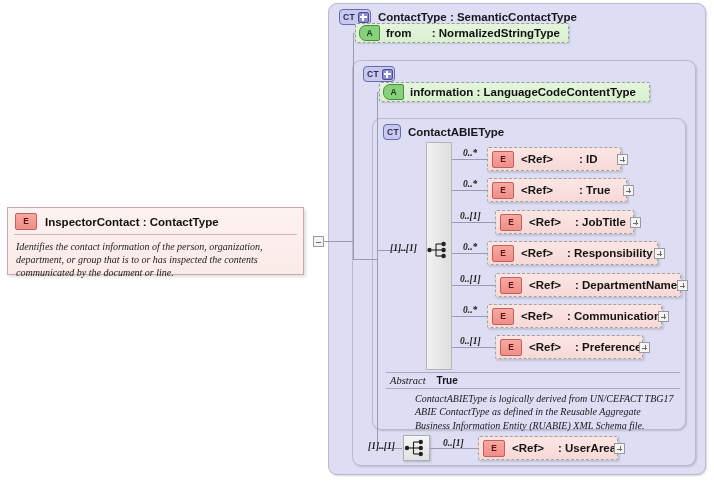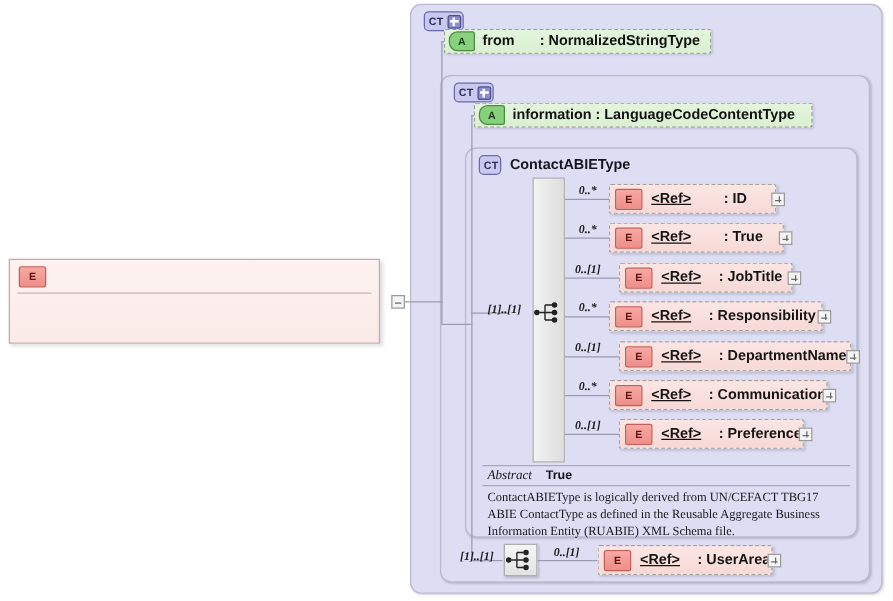--- a/index.html
+++ b/index.html
@@ -68,21 +68,21 @@
     background:linear-gradient(#fbe6e4,#f7d9d6);
     box-shadow:1.5px 1.5px 2px rgba(0,0,0,.12);
     font-size:11.5px;font-weight:bold;color:#111;white-space:nowrap;
   }
   .e-ico{
     width:20px;height:15px;flex:none;
     background:linear-gradient(#f8a8a2,#ef8e88);border:1px solid #c0605c;
     border-radius:2px;display:flex;align-items:center;justify-content:center;
     font-size:8.5px;font-weight:bold;color:#5e1512;line-height:1;
   }
-  .e-ref{color:#141414;text-decoration:underline;}
+  .e-ref{color:#141414;}
   .e-type{color:#141414;}
 
   
   .plus-toggle{
     position:absolute;width:11px;height:11px;box-sizing:border-box;
     border:1px solid #9a9a9a;background:#f4f4f4;
   }
   .plus-toggle::before,.plus-toggle::after{content:"";position:absolute;background:#6a6a6a;}
   .plus-toggle::before{left:2px;top:4.5px;width:5px;height:1px;}
   .plus-toggle::after{left:4.5px;top:2px;width:1px;height:5px;}
@@ -136,30 +136,31 @@
   }
 
   
   .infobox{position:absolute;box-sizing:border-box;padding-left:12px;}
   .infobox .rule{height:1px;background:#a8a8c4;}
   .infobox .absrow{display:flex;align-items:center;gap:11px;padding:2px 4px 2px 4px;}
   .abs-key{font-size:10.5px;font-style:italic;color:#15151a;
            font-family:"Liberation Serif","DejaVu Serif",serif;}
   .abs-val{font-size:10px;font-weight:bold;color:#15151a;text-align:center;}
   .doc{
-    padding:3px 4px 0 4px;font-size:10px;line-height:1.33;
-    color:#17171c;font-family:"Liberation Serif","DejaVu Serif",serif;
+    padding:3px 4px 0 4px;font-size:10px;font-style:italic;line-height:1.33;
+    color:#17171c;font-family:"Liberation Serif","DejaVu Serif",serif;margin-left:25px;
   }
 </style>
 </head>
 <body>
 
 <div class="typebox" style="left:328px;top:3px;width:378px;height:472px;">
   <div class="hdr">
     <span class="ct-ico">CT<span class="plusbox"></span></span>
+    <span>ContactType : SemanticContactType</span>
   </div>
 </div>
 
 <div class="typebox" style="left:352px;top:60px;width:344px;height:406px;">
   <div class="hdr">
     <span class="ct-ico">CT<span class="plusbox"></span></span>
   </div>
 </div>
 
 <div class="typebox" style="left:372px;top:118px;width:314px;height:312px;">
@@ -313,16 +314,18 @@
   <span class="e-ico">E</span>
   <span class="e-ref">&lt;Ref&gt;</span>
   <span style="width:12px;display:inline-block;"></span>
   <span class="e-type"><span>:</span> <span>UserArea</span></span>
 </div>
 <div class="plus-toggle" style="left:614px;top:443px;"></div>
 
 <div class="rootbox" style="left:7px;top:207px;width:297px;height:68px;">
   <div class="title">
     <span class="e-ico">E</span>
+    <span>InspectorContact : ContactType</span>
   </div>
   <div class="sep"></div>
+  <div class="desc">Identifies the contact information of the person, organization, department, or group that is to or has inspected the contents communicated by the document or line.</div>
 </div>
 <div class="minus-toggle" style="left:313px;top:236px;"></div>
 
 </body></html>

